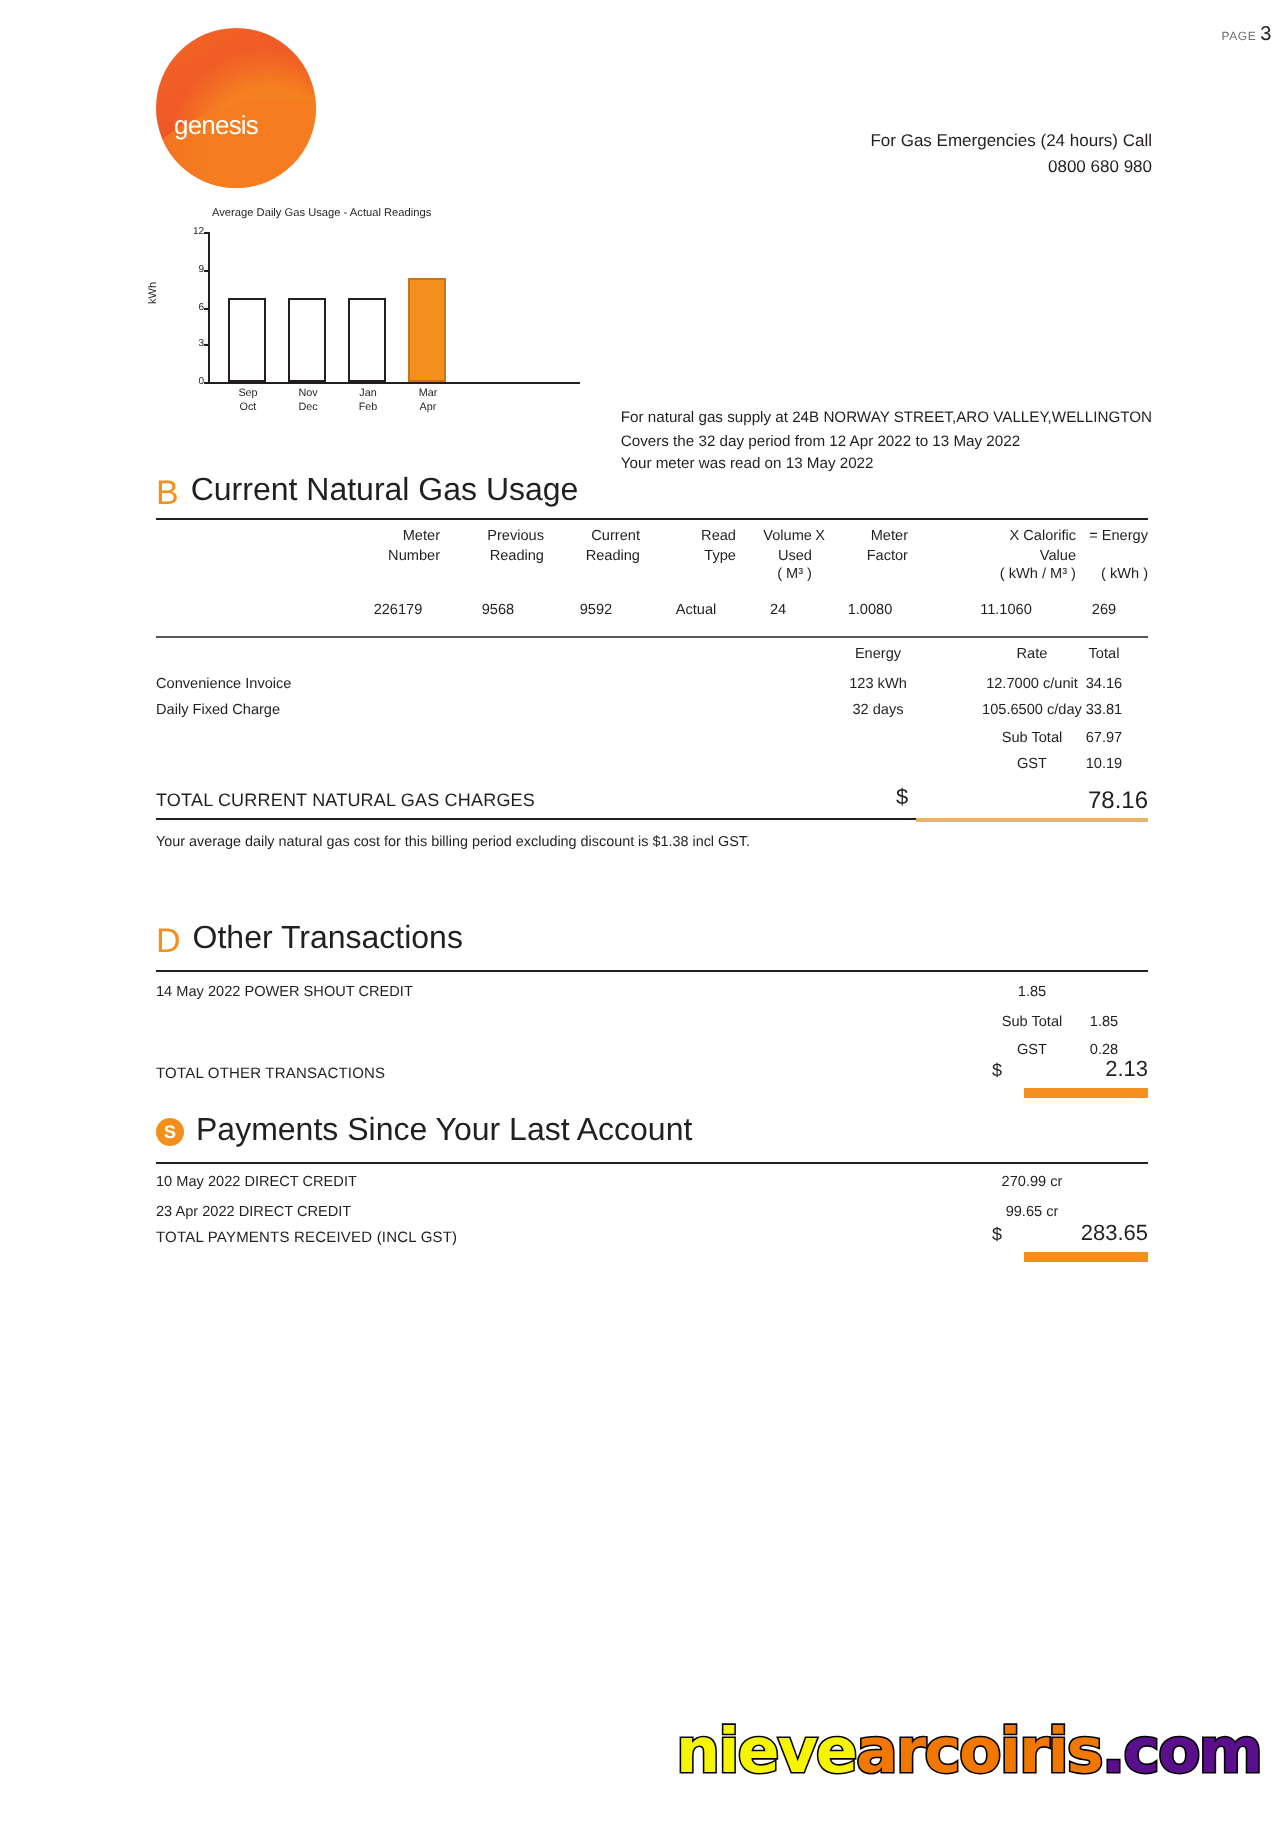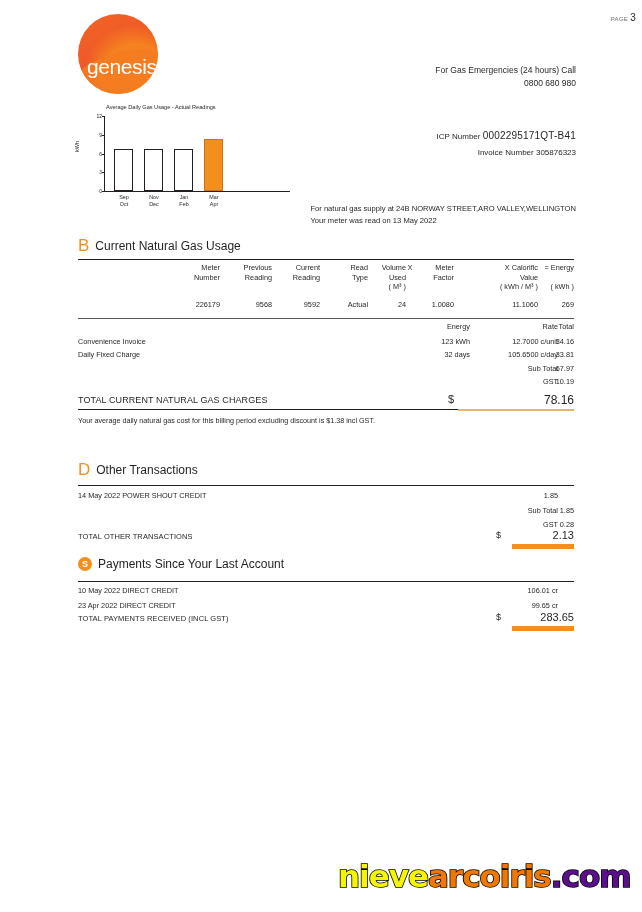--- a/index.html
+++ b/index.html
@@ -57,21 +57,21 @@
     height: 70%;
     background: #f47b20;
     border-radius: 60% 40% 0 0 / 70% 60% 0 0;
     transform: rotate(-8deg);
     opacity: .85;
   }
   .logo-text {
     position: absolute;
     left: 9px;
     top: 41px;
-    font-size: 21px;
+    font-size: 13px;
     color: #ffffff;
     letter-spacing: -.4px;
     z-index: 2;
     white-space: nowrap;
   }
 
   .cust-block {
     position: absolute;
     right: 66px;
     top: 27px;
@@ -236,21 +236,21 @@
     height: 14px;
     border-radius: 50%;
     background: #f3901d;
     color: #ffffff;
     font-size: 9px;
     line-height: 14px;
     text-align: center;
     font-weight: bold;
   }
   .sec-title {
-    font-size: 12px;
+    font-size: 16px;
     color: #231f20;
   }
 
   .rule {
     position: absolute;
     left: 78px;
     width: 496px;
     height: 1.4px;
     background: #231f20;
   }
@@ -260,21 +260,21 @@
     position: absolute;
     left: 78px;
     width: 496px;
     font-size: 7.3px;
     color: #231f20;
   }
   .cell {
     position: absolute;
     white-space: nowrap;
   }
-  .cell.r { text-align: right; }
+  .cell.r { text-align: center; }
 
   .hdr-cell {
     position: absolute;
     text-align: right;
     font-size: 7.3px;
     line-height: 9.5px;
     white-space: nowrap;
   }
 
   .total-line {
@@ -331,33 +331,24 @@
 
   <div class="logo">
     <div class="logo-text">genesis</div>
   </div>
 
   <div class="emerg">
     <div>For Gas Emergencies (24 hours) Call</div>
     <div>0800 680 980</div>
   </div>
 
-  <div class="ref-block">
-    <div>
-      <span class="lbl">ICP  Number</span>
-      <span class="big">0002295171QT-B41</span>
-    </div>
-    <div>
-      <span class="lbl">Invoice  Number</span>
-      <span>305876323</span>
-    </div>
-  </div>
 
   <div class="supply-block">
     <div>For  natural  gas  supply at  24B NORWAY  STREET,ARO  VALLEY,WELLINGTON</div>
+    <div>Covers the 32 day period from 12 Apr 2022 to 13 May 2022</div>
     <div>Your meter was read on 13 May 2022</div>
   </div>
 
   <div class="chart-wrap">
     <div class="chart-title">Average Daily Gas Usage - Actual Readings</div>
     <div class="ylabel">kWh</div>
     <div class="plot">
       <div class="axis-y"></div>
       <div class="axis-x"></div>
       <div id="yticks">
@@ -515,21 +506,21 @@
   <div class="ubar" style="left:512px;top:544px;width:62px;height:5px"></div>
 
   <div class="sec-head" style="top:557px">
     <div class="sec-circle">S</div>
     <div class="sec-title">Payments Since Your Last Account</div>
   </div>
   <div class="rule" style="top:581px"></div>
 
   <div class="tbl" style="top:586px">
     <div class="cell" style="left:0">10 May 2022 DIRECT CREDIT</div>
-    <div class="cell r" style="left:396px;width:84px">106.01 cr</div>
+    <div class="cell r" style="left:396px;width:84px">270.99 cr</div>
   </div>
   <div class="tbl" style="top:601px">
     <div class="cell" style="left:0">23 Apr 2022 DIRECT CREDIT</div>
     <div class="cell r" style="left:396px;width:84px">99.65 cr</div>
   </div>
 
   <div class="total-line" style="left:78px;top:614px;font-size:7.5px">TOTAL PAYMENTS RECEIVED (INCL GST)</div>
   <div class="dollar" style="left:496px;top:612px;font-size:9px">$</div>
   <div class="total-amt" style="left:504px;top:611px;width:70px;font-size:11px">283.65</div>
   <div class="ubar" style="left:512px;top:626px;width:62px;height:5px"></div>

